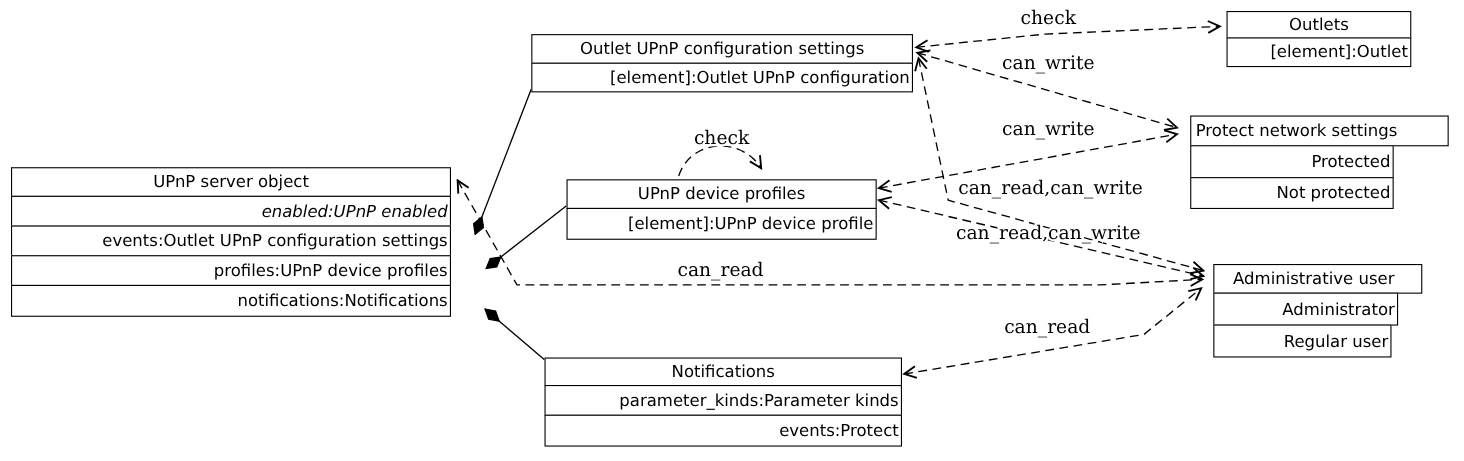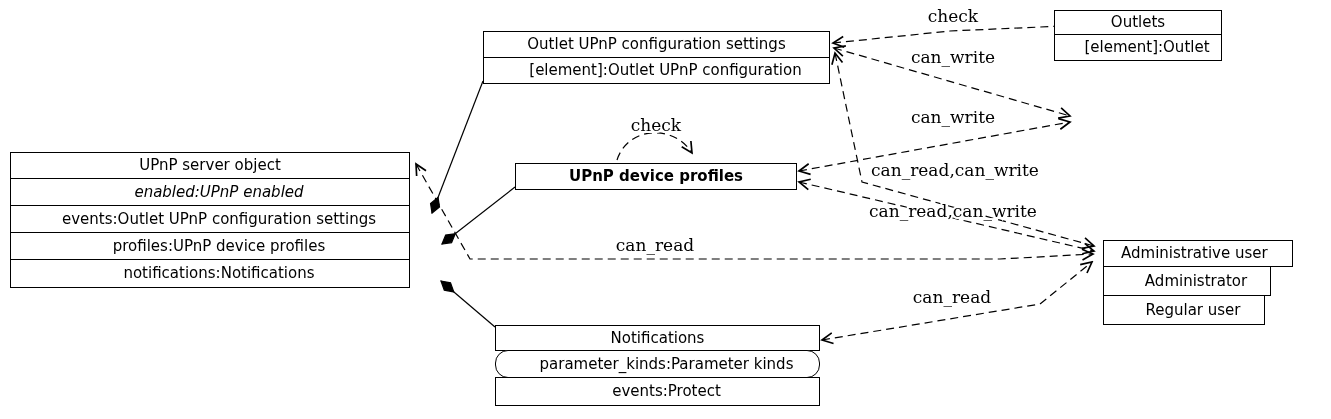--- a/index.html
+++ b/index.html
@@ -15,21 +15,21 @@
   .node{position:absolute;}
   .cell{
     box-sizing:border-box;
     border:1px solid #000;
     background:#ffffff;
     white-space:nowrap;
     overflow:hidden;
   }
   .cell + .cell{margin-top:-1px;}
   .title{text-align:center;}
-  .row{text-align:center;padding-left:20px;padding-right:2px;}
+  .row{text-align:right;padding-left:20px;padding-right:2px;}
   .edge-label{
     font-family:"DejaVu Serif","Liberation Serif",serif;
     font-size:17px;
     fill:#000;
     paint-order:stroke;
     stroke:#ffffff;
     stroke-width:4px;
     text-anchor:middle;
   }
   .edge{fill:none;stroke:#000;stroke-width:1.2px;}
@@ -77,34 +77,40 @@
     <div class="cell row" style="height:28px;line-height:26px;">profiles:UPnP device profiles</div>
     <div class="cell row" style="height:29px;line-height:27px;">notifications:Notifications</div>
   </div>
 
   <div class="node" style="left:483px;top:31px;width:347px;">
     <div class="cell title" style="height:27px;line-height:25px;">Outlet UPnP configuration settings</div>
     <div class="cell row" style="height:27px;line-height:25px;">[element]:Outlet UPnP configuration</div>
   </div>
 
   <div class="node" style="left:515px;top:163px;width:282px;">
-    <div class="cell title" style="height:27px;line-height:25px;font-weight:bold;">UPnP device profiles</div>
+    <div class="cell title" style="height:27px;line-height:25px;">UPnP device profiles</div>
+    <div class="cell row" style="height:29px;line-height:27px;">[element]:UPnP device profile</div>
   </div>
 
   <div class="node" style="left:495px;top:325px;width:325px;">
     <div class="cell title" style="height:26px;line-height:24px;">Notifications</div>
-    <div class="cell row" style="height:28px;line-height:26px;border-radius:13px;">parameter_kinds:Parameter kinds</div>
+    <div class="cell row" style="height:28px;line-height:26px;">parameter_kinds:Parameter kinds</div>
     <div class="cell row" style="height:29px;line-height:27px;">events:Protect</div>
   </div>
 
-  <div class="node" style="left:1054px;top:10px;width:168px;">
+  <div class="node" style="left:1115px;top:10px;width:168px;">
     <div class="cell title" style="height:25px;line-height:23px;">Outlets</div>
     <div class="cell row" style="height:27px;line-height:25px;">[element]:Outlet</div>
   </div>
 
+  <div class="node" style="left:1082px;top:105px;width:235px;">
+    <div class="cell title" style="height:28px;line-height:26px;width:235px;text-align:left;padding-left:4px;">Protect network settings</div>
+    <div class="cell row" style="height:30px;line-height:28px;width:185px;">Protected</div>
+    <div class="cell row" style="height:29px;line-height:27px;width:185px;">Not protected</div>
+  </div>
 
   <div class="node" style="left:1103px;top:240px;width:190px;">
     <div class="cell title" style="height:27px;line-height:25px;width:190px;text-align:left;padding-left:17px;">Administrative user</div>
     <div class="cell row" style="height:30px;line-height:28px;width:168px;">Administrator</div>
     <div class="cell row" style="height:30px;line-height:28px;width:162px;">Regular user</div>
   </div>
 
 </div>
 
 </body></html>

